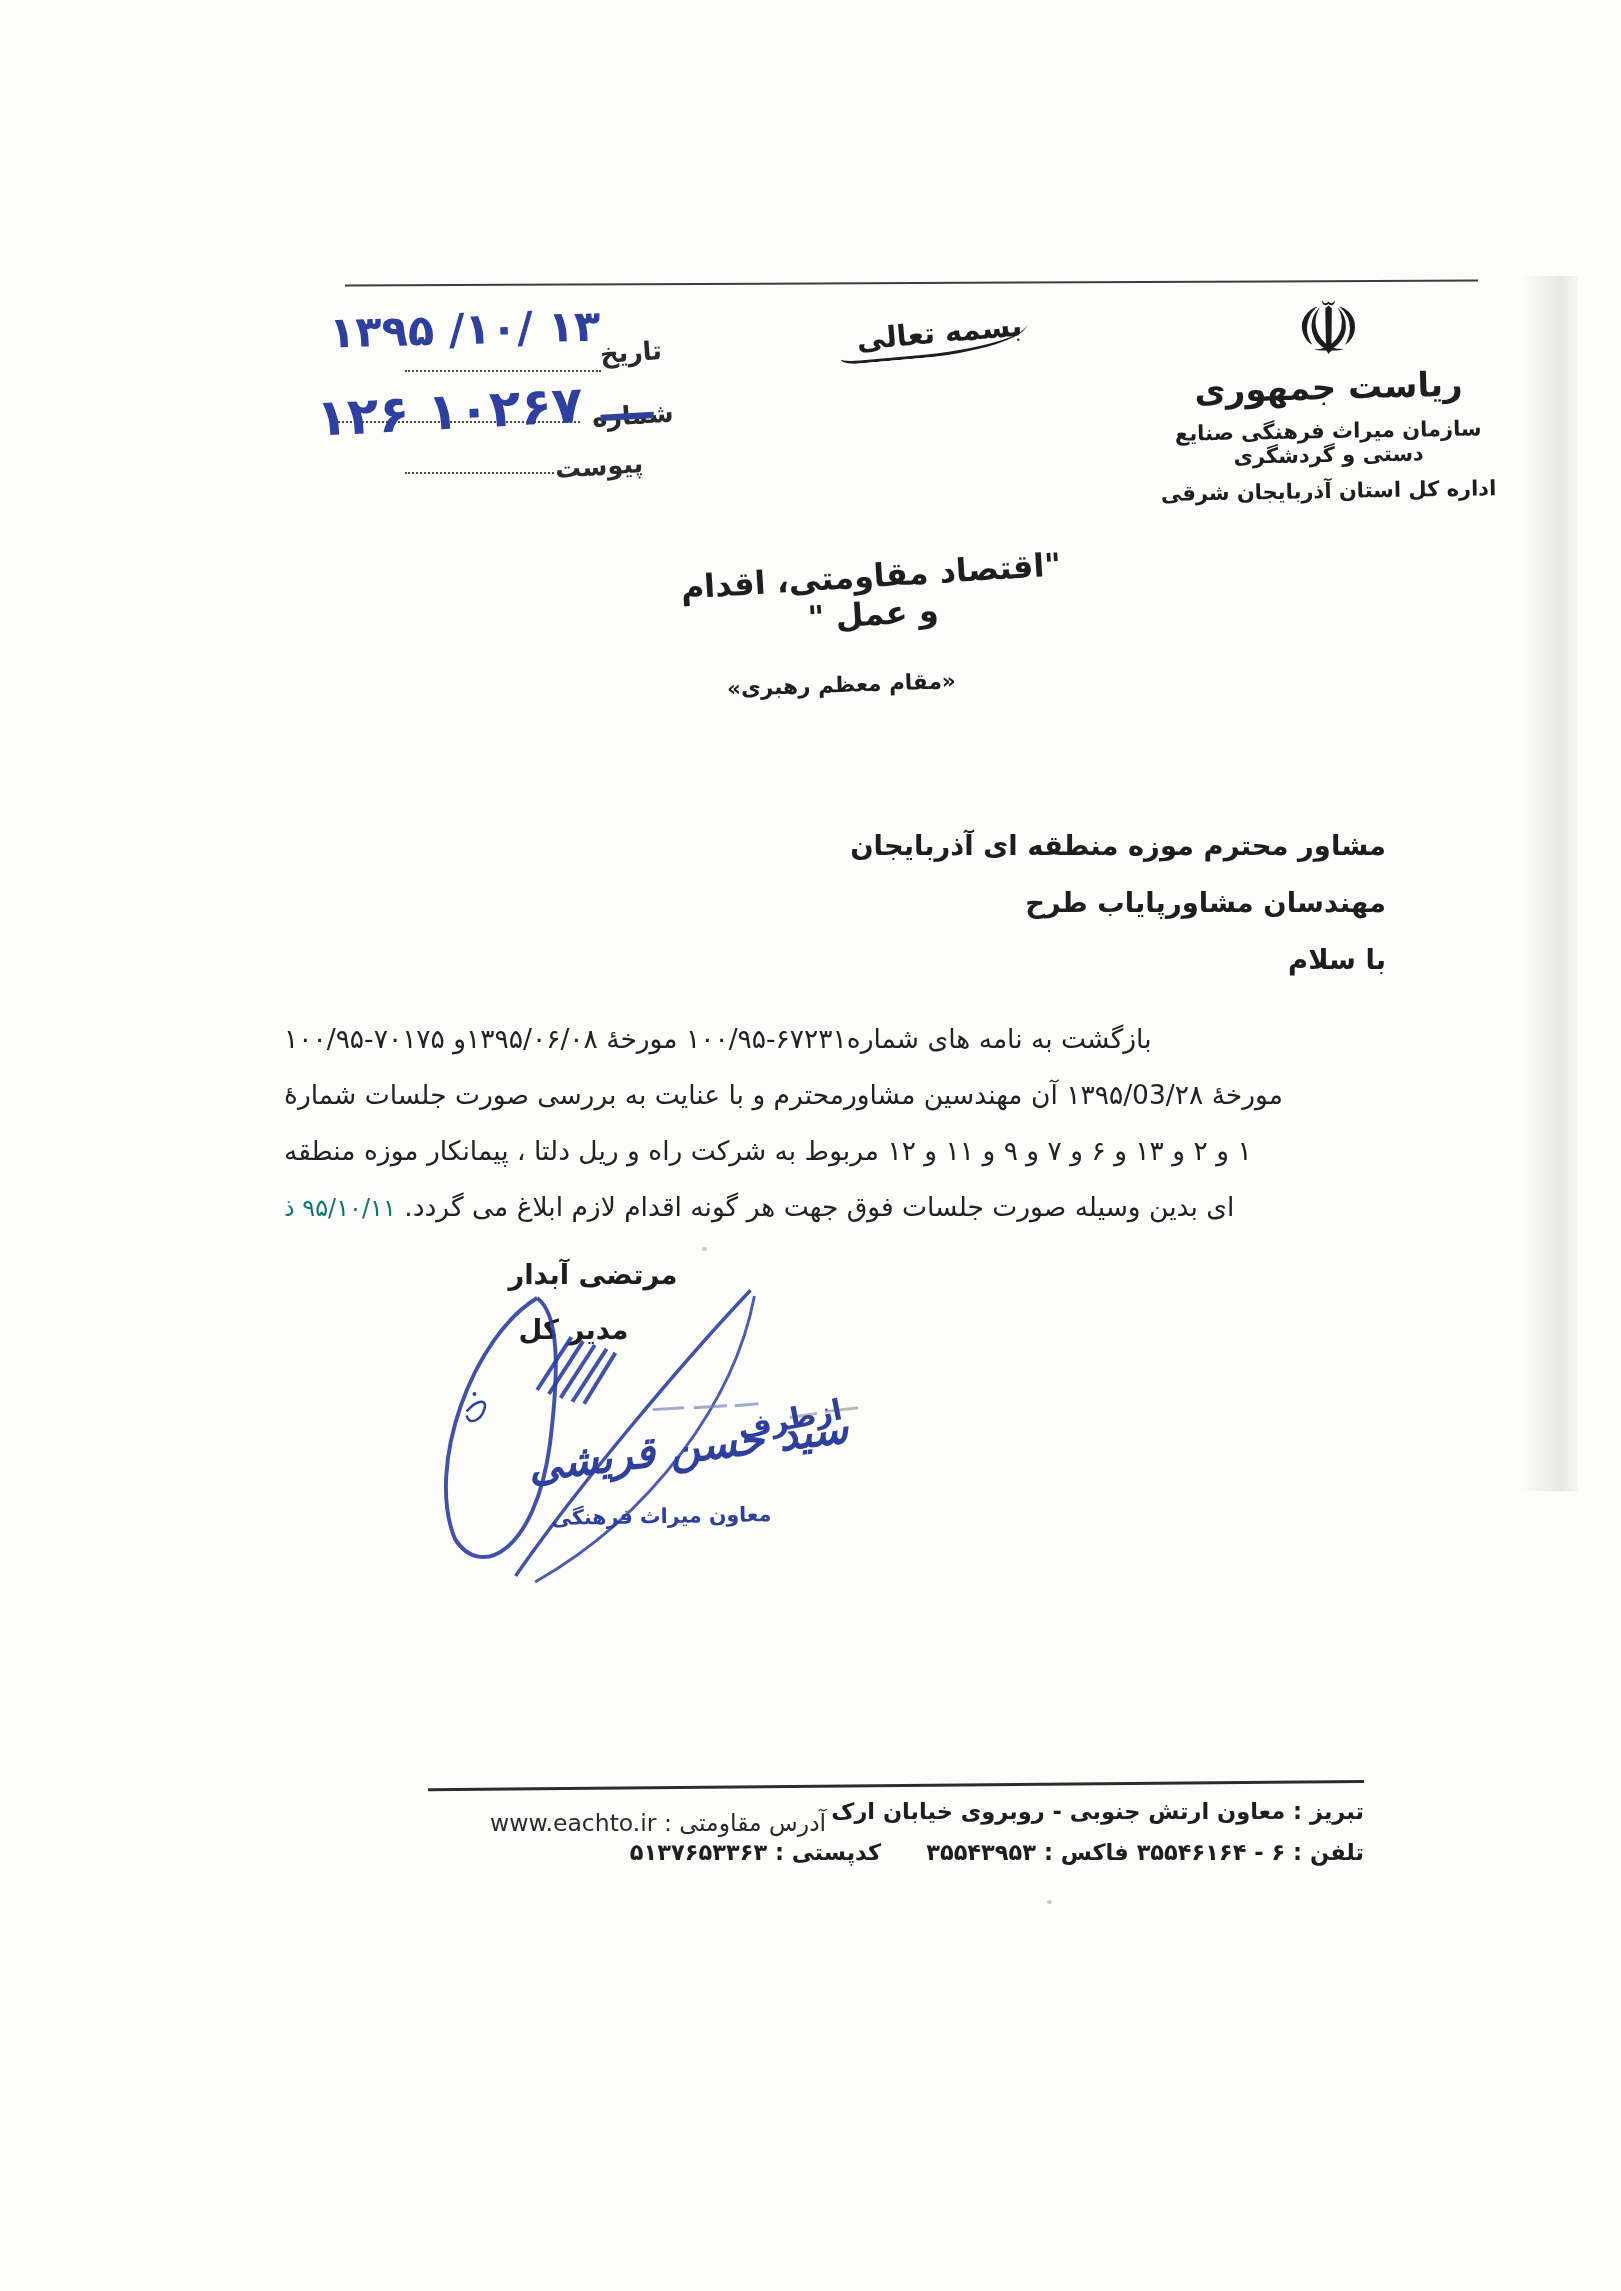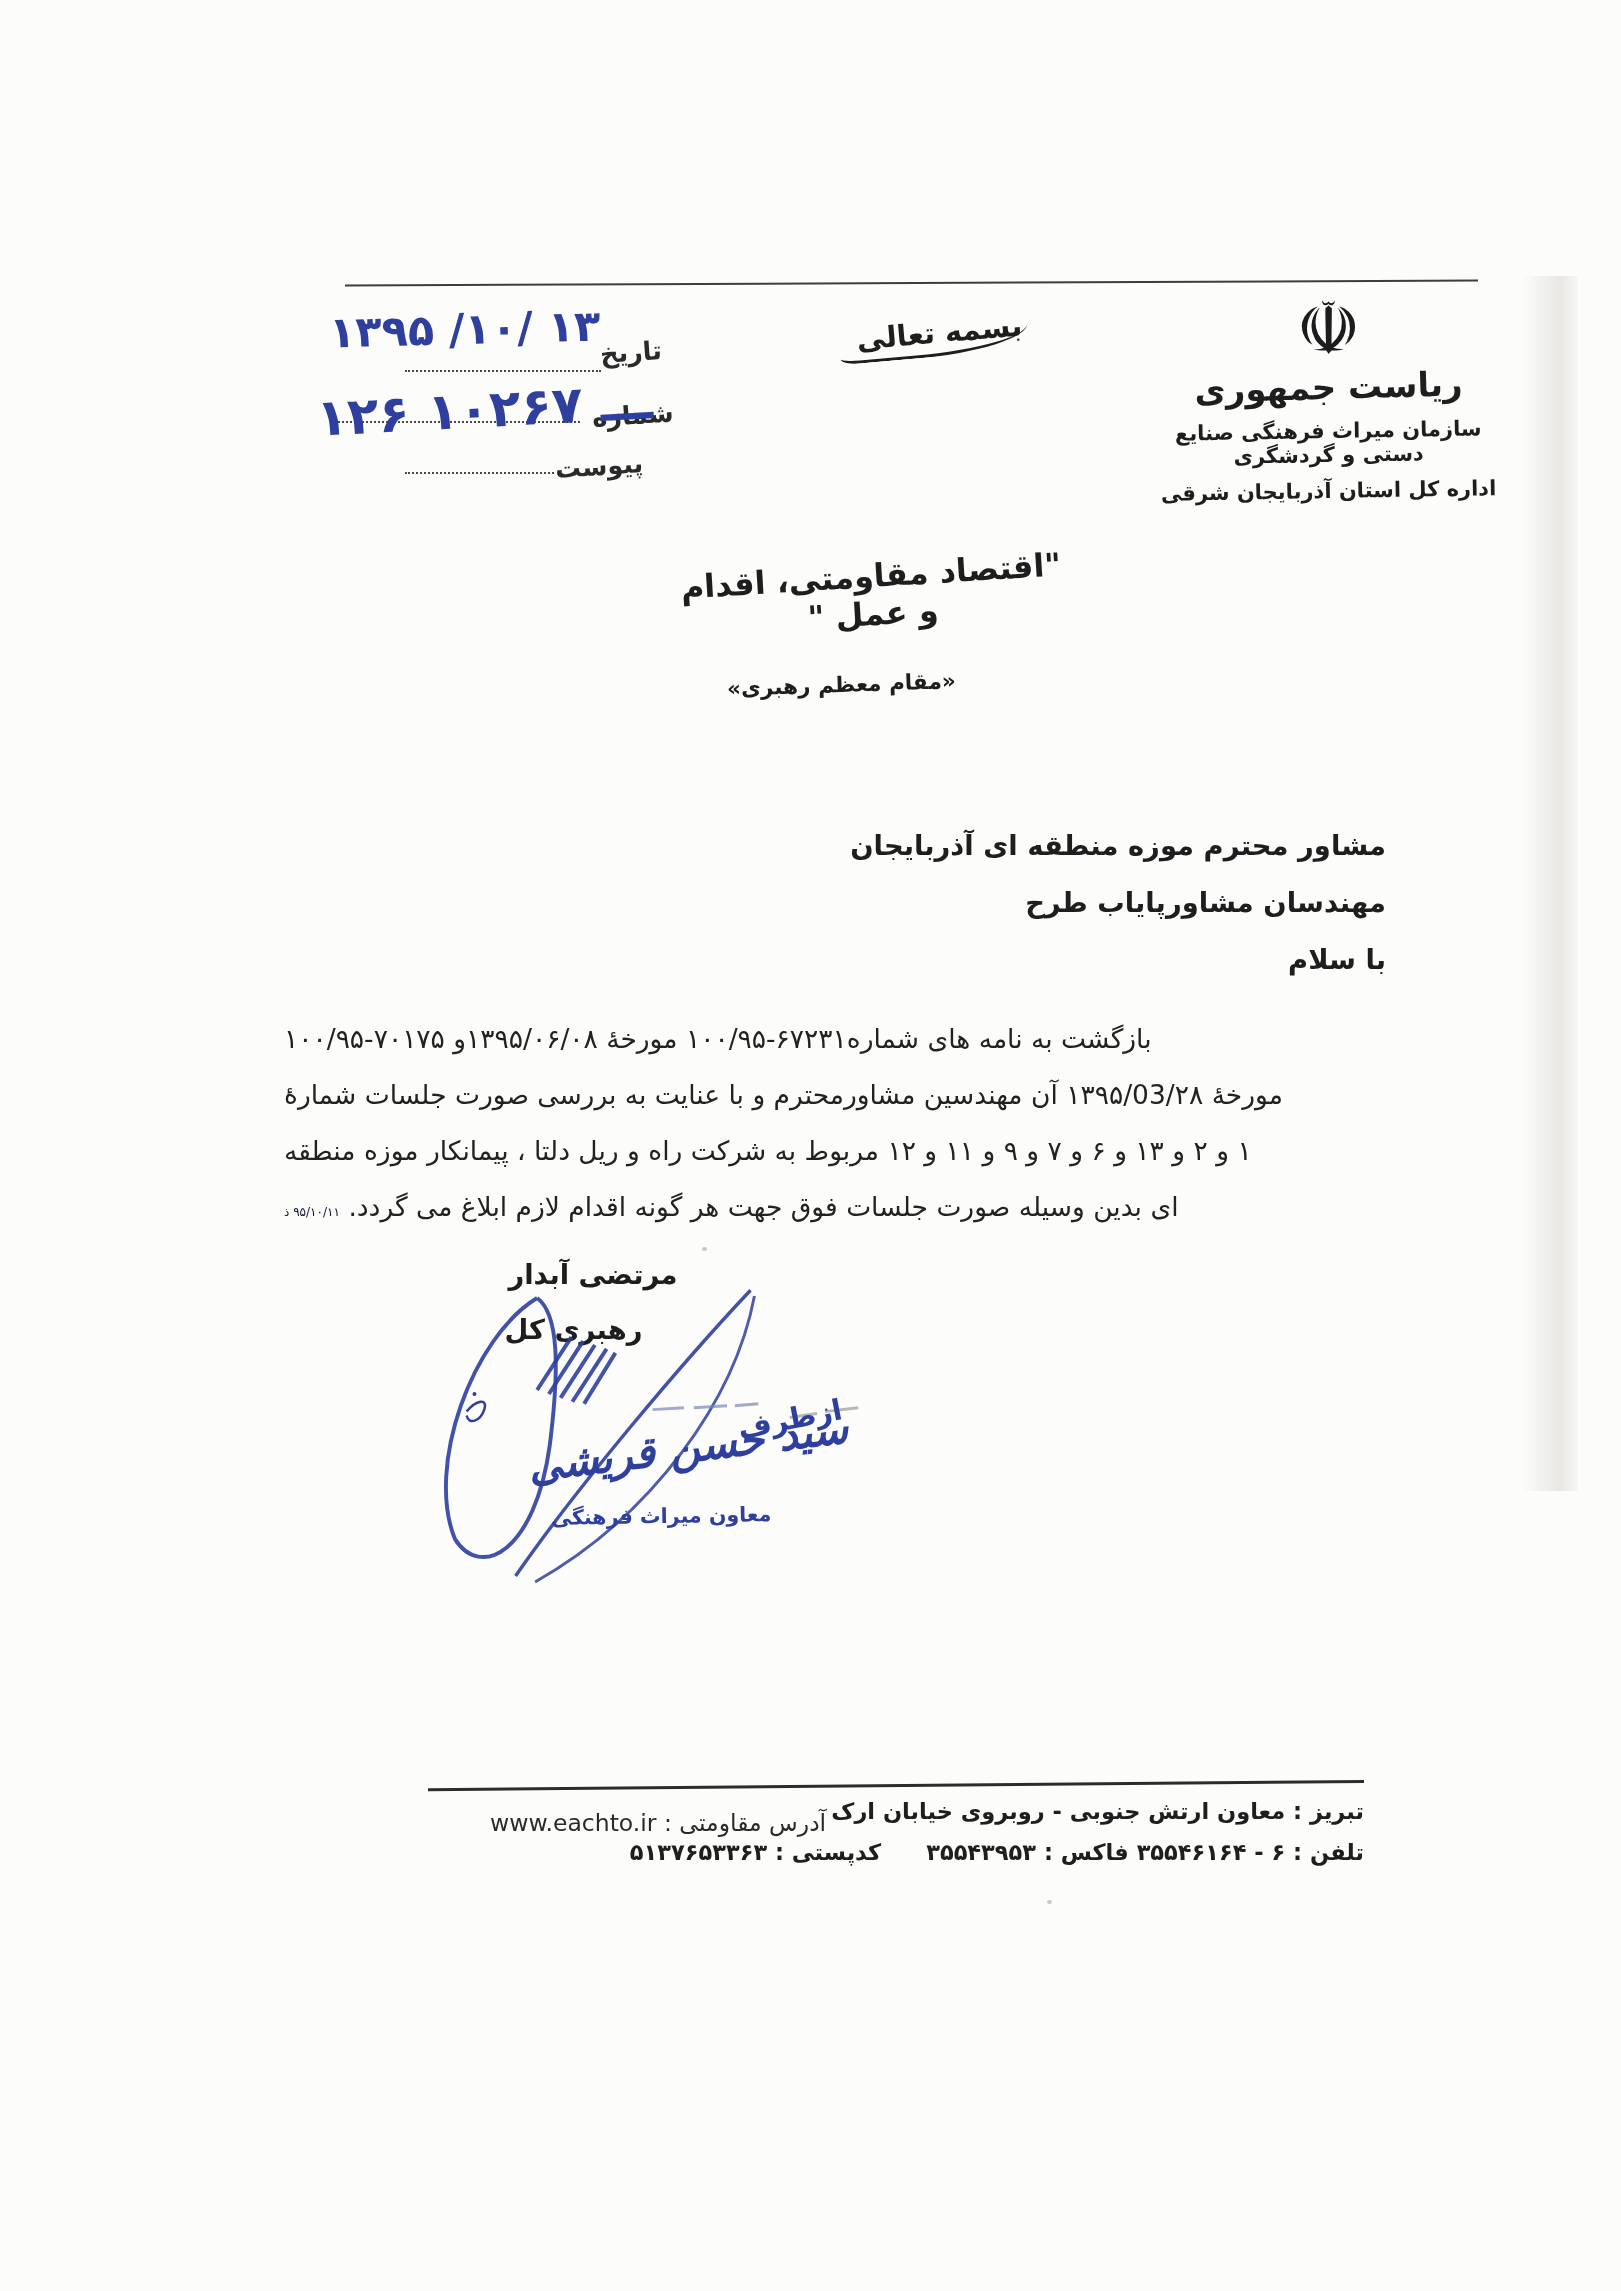--- a/index.html
+++ b/index.html
@@ -34,21 +34,21 @@
   .slogan-attr{left:727px;top:672px;font-size:21.6px;font-weight:bold;transform:rotate(-2deg);}
   
   .recipient{right:235px;top:817px;text-align:right;direction:rtl;}
   .recipient div{font-size:27.4px;font-weight:bold;line-height:57px;white-space:nowrap;}
   
   .body-line{left:284px;right:240px;direction:rtl;text-align:left;font-size:26.5px;white-space:nowrap;color:#222;}
   .bl1{top:1023px;padding-right:51px;}
   .bl2{top:1079px;}
   .bl3{top:1135px;}
   .bl4{top:1191px;}
-  .date-note{font-size:12px;color:#0f172a;}
+  .date-note{font-size:24px;color:#0f766e;}
   
   .sig-name{left:485px;top:1259px;width:216px;text-align:center;font-size:27.4px;font-weight:bold;}
   .sig-title{left:495px;top:1314px;width:157px;text-align:center;font-size:27.4px;font-weight:bold;}
   .stamp-onbehalf{left:737px;top:1402px;font-size:29px;transform:rotate(-11deg);}
   .stamp-name{left:527px;top:1423px;font-size:42px;font-style:italic;transform:rotate(-7deg);letter-spacing:2.9px;}
   .stamp-title{left:551px;top:1504px;font-size:20.6px;transform:rotate(-1deg);letter-spacing:1px;}
   
   .footer-rule{left:428px;top:1780px;width:936px;height:0;border-top:3.9px solid #2c2c2c;transform:rotate(-0.5deg);transform-origin:right center;}
   .footer-address{right:257px;top:1798px;direction:rtl;font-size:22.5px;font-weight:bold;white-space:nowrap;}
   .footer-contact{right:257px;top:1839px;direction:rtl;font-size:22.5px;font-weight:bold;white-space:nowrap;display:flex;gap:45px;}
@@ -91,21 +91,21 @@
   <div>مهندسان مشاورپایاب طرح</div>
   <div>با سلام</div>
 </div>
 
 <div class="abs body-line bl1">بازگشت به نامه های شماره۶۷۲۳۱-۱۰۰/۹۵ مورخۀ ۱۳۹۵/۰۶/۰۸و ۷۰۱۷۵-۱۰۰/۹۵</div>
 <div class="abs body-line bl2">مورخۀ ۱۳۹۵/03/۲۸ آن مهندسین مشاورمحترم و با عنایت به بررسی صورت جلسات شمارۀ</div>
 <div class="abs body-line bl3">۱ و ۲ و ۱۳ و ۶ و ۷ و ۹ و ۱۱ و ۱۲ مربوط به شرکت راه و ریل دلتا ، پیمانکار موزه منطقه</div>
 <div class="abs body-line bl4"><span>ای بدین وسیله صورت جلسات فوق جهت هر گونه اقدام لازم ابلاغ می گردد.</span> <span class="date-note">۹۵/۱۰/۱۱ ذ</span></div>
 
 <div class="abs sig-name">مرتضی آبدار</div>
-<div class="abs sig-title">رهبری کل</div>
+<div class="abs sig-title">مدیر کل</div>
 
 <svg class="abs sig-scribble" width="490" height="372" viewBox="0 0 500 380" fill="none">
 
   <path d="M150,46 C84,86 36,218 66,292 C92,334 148,306 163,196 C173,116 172,62 150,46" stroke="#2e3f9e" stroke-width="4" fill="none" opacity="0.9"></path>
 
   <path d="M128,330 C190,240 300,110 368,38" stroke="#2e3f9e" stroke-width="3.5" fill="none" opacity="0.9"></path>
 
   <path d="M372,44 C352,150 268,268 148,336" stroke="#2e3f9e" stroke-width="3" fill="none" opacity="0.85"></path>
 
   <path d="M150,140 L185,86 M162,144 L197,90 M174,148 L209,94 M186,152 L221,98 M198,154 L230,102" stroke="#2e3f9e" stroke-width="4" opacity="0.9"></path>

